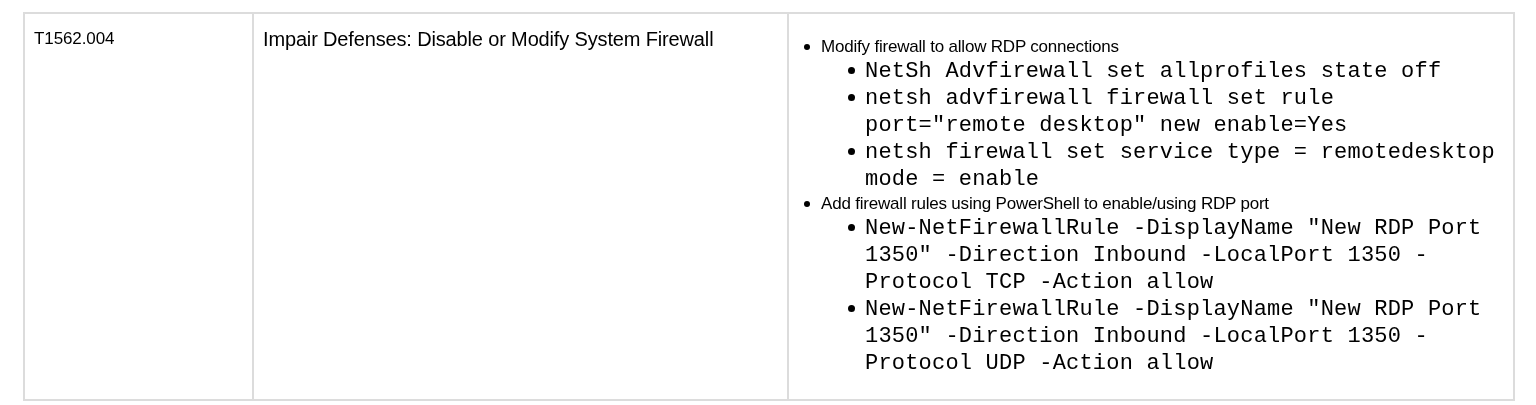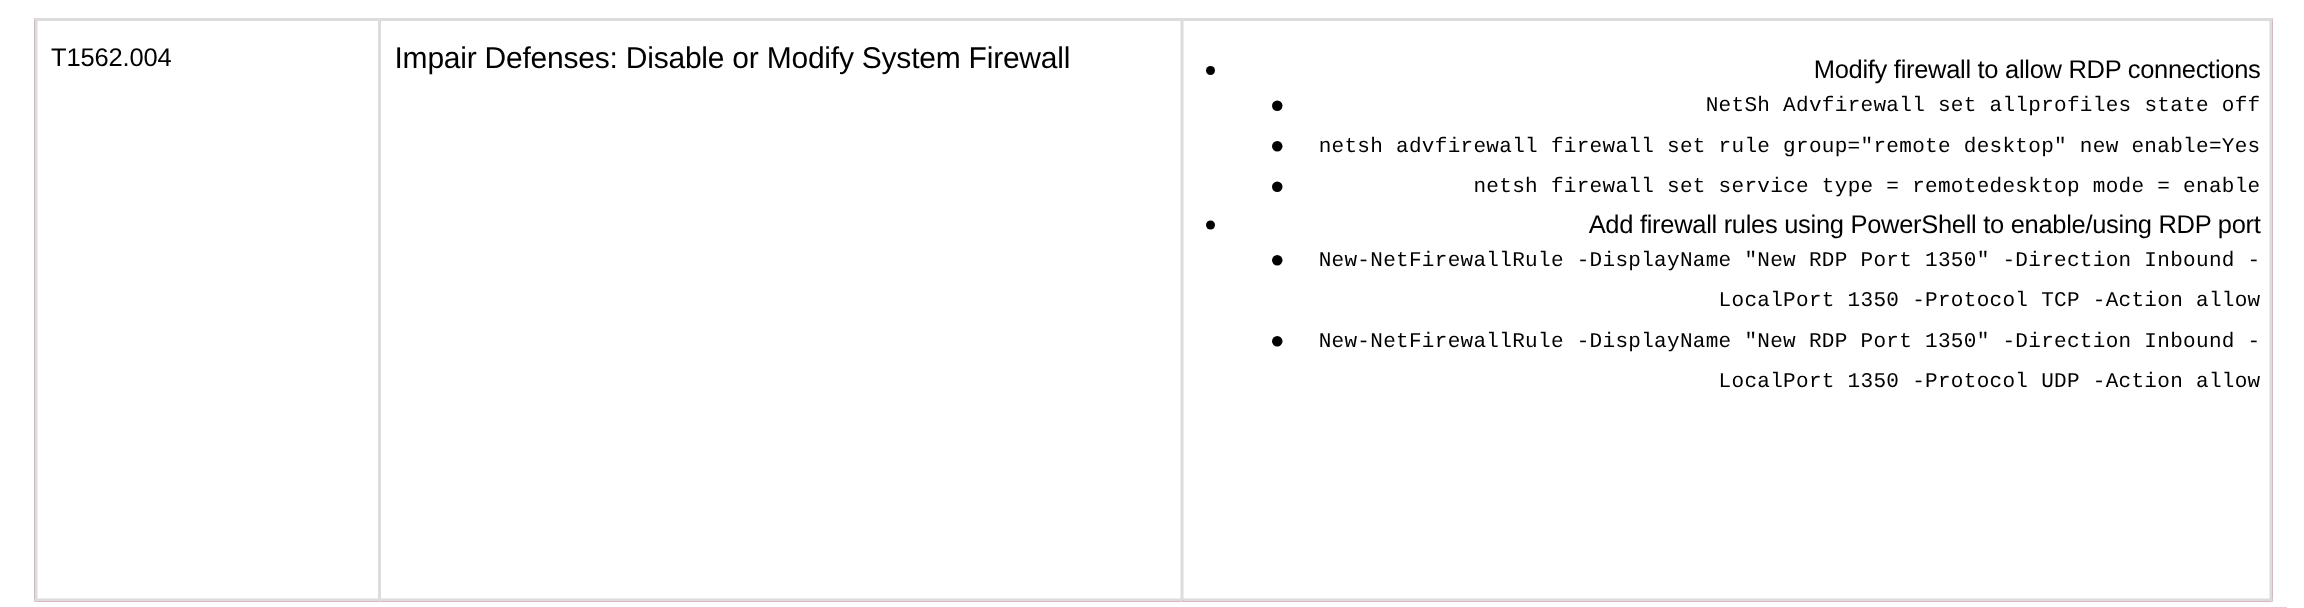--- a/index.html
+++ b/index.html
@@ -17,21 +17,21 @@
   }
 
   
   .doc-table {
     position: absolute;
     left: 23px;
     top: 12px;
     width: 1490px;      
     border-collapse: collapse;
     table-layout: fixed;
-    background: #be185d;
+    background: #14532d;
   }
   .doc-table td {
     border: 2px solid #dcdcdc;
     vertical-align: top;
     padding: 0;
     background: #ffffff;
   }
   
   .row-prev td {
     height: 0px;
@@ -72,21 +72,20 @@
     list-style: none;
   }
   ul.lvl1 > li.bullet-1 {
     position: relative;
     padding-left: 24px;
     font-family: "Liberation Sans", sans-serif;
     font-size: 17px;
     line-height: 22px;
     letter-spacing: -0.2px;
     margin: 0 0 0 0;
-    text-align: right;
   }
   ul.lvl1 > li.bullet-1 > .b1-text {
     display: block;
   }
   ul.lvl1 > li.bullet-1::before {
     content: "";
     position: absolute;
     left: 7px;
     top: 8px;
     width: 6px;
@@ -97,21 +96,21 @@
 
   ul.lvl2 {
     margin: 0;
     padding: 0;
     list-style: none;
   }
   ul.lvl2 > li.bullet-2 {
     position: relative;
     padding-left: 44px;
     font-family: "Liberation Mono", "DejaVu Sans Mono", monospace;
-    font-size: 14px;
+    font-size: 22px;
     line-height: 27px;
     letter-spacing: 0.2px;
     margin: 0;
     word-break: normal;
     overflow-wrap: break-word;
   }
   ul.lvl2 > li.bullet-2::before {
     content: "";
     position: absolute;
     left: 27px;
@@ -152,21 +151,21 @@
         </div>
       </td>
       <td>
         <div class="detail-pad">
           <ul class="lvl1">
 
             <li class="bullet-1">
               <span class="b1-text">Modify firewall to allow RDP connections</span>
               <ul class="lvl2">
                 <li class="bullet-2">NetSh Advfirewall set allprofiles state off</li>
-                <li class="bullet-2">netsh advfirewall firewall set rule group="remote desktop" new enable=Yes</li>
+                <li class="bullet-2">netsh advfirewall firewall set rule port="remote desktop" new enable=Yes</li>
                 <li class="bullet-2">netsh firewall set service type = remotedesktop mode = enable</li>
               </ul>
             </li>
 
             <li class="bullet-1">
               <span class="b1-text">Add firewall rules using PowerShell to enable/using RDP port</span>
               <ul class="lvl2">
                 <li class="bullet-2">New-NetFirewallRule -DisplayName "New RDP Port 1350" -Direction Inbound -LocalPort 1350 -Protocol TCP -Action allow</li>
                 <li class="bullet-2">New-NetFirewallRule -DisplayName "New RDP Port 1350" -Direction Inbound -LocalPort 1350 -Protocol UDP -Action allow</li>
               </ul>

